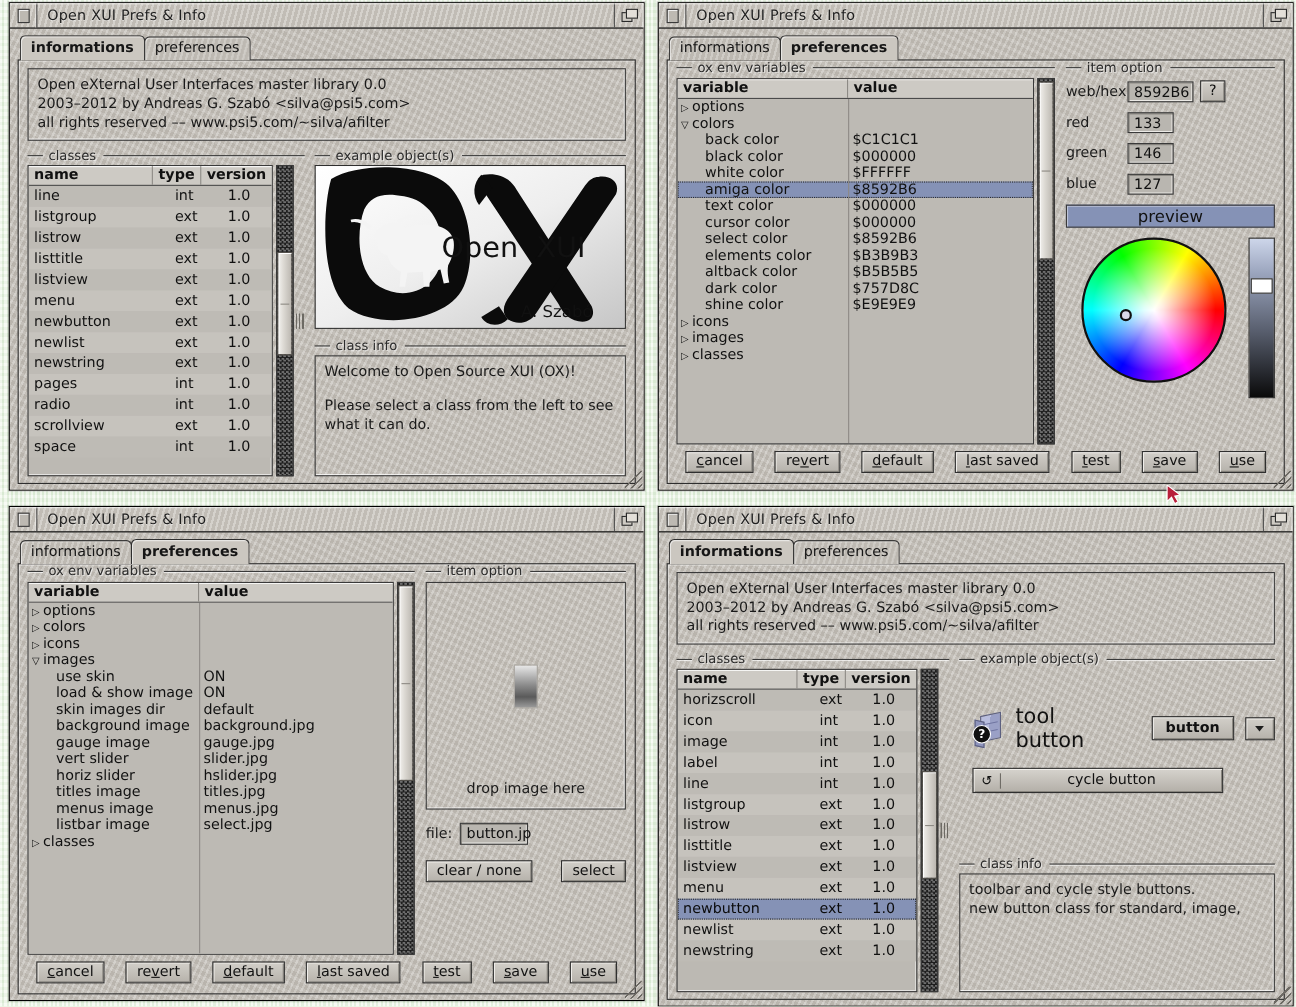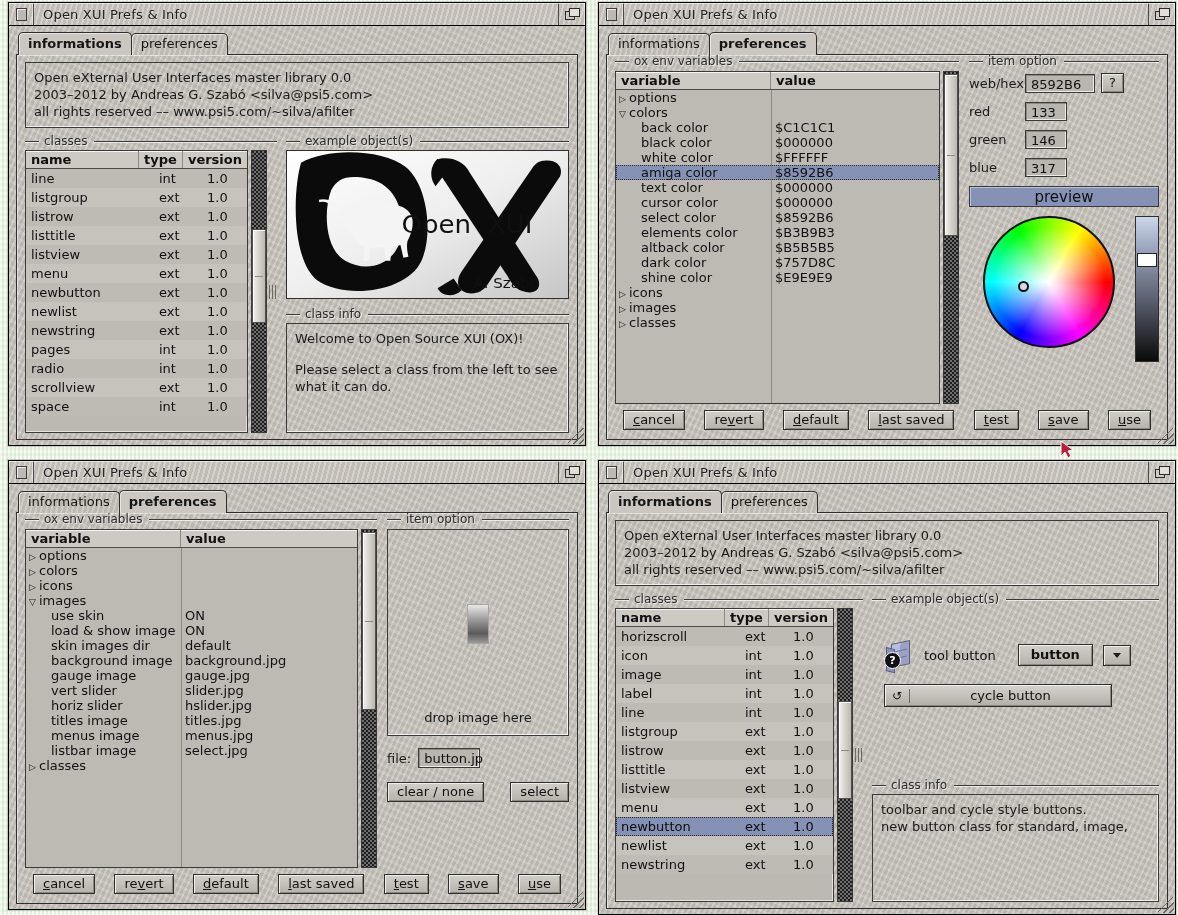--- a/index.html
+++ b/index.html
@@ -570,34 +570,34 @@
 
           <div style="width:190px;position:relative;display:flex;flex-direction:column;">
             <div class="group-title">
               <span class="dash"></span>
                 <span class="txt">item option</span>
                 <span class="rule"></span>
             </div>
             <div style="margin-top:11px;">
               <div class="opt-row">
                 <div class="opt-label">web/hex</div>
-                <div class="field" style="width:70px;height:19px;line-height:17px;">8592B6</div>
+                <div class="field" style="width:60px;height:19px;line-height:17px;">8592B6</div>
                 <div class="btn" style="margin-left:6px;padding:1px 7px 2px 7px;">?</div>
               </div>
               <div class="opt-row">
                 <div class="opt-label">red</div>
                 <div class="field" style="width:42px;height:19px;line-height:17px;">133</div>
               </div>
               <div class="opt-row">
                 <div class="opt-label">green</div>
                 <div class="field" style="width:42px;height:19px;line-height:17px;">146</div>
               </div>
               <div class="opt-row">
                 <div class="opt-label">blue</div>
-                <div class="field" style="width:42px;height:19px;line-height:17px;">317</div>
+                <div class="field" style="width:42px;height:19px;line-height:17px;">127</div>
               </div>
               <div class="preview-bar">preview</div>
               <div class="wheel-area">
                 <div style="flex:1;display:flex;justify-content:center;">
                   <div class="wheel">
                     <div class="marker"></div>
                   </div>
                 </div>
                 <div class="lightbar">
                   <div class="knob"></div>
@@ -890,21 +890,21 @@
               </div>
               <div style="margin-top:40px;padding-left:12px;">
                 <div class="ex-row">
                   <div class="toolicon">
                     <span class="cabinet">
                         <i style="top:7px"></i>
                         <i style="top:14px"></i>
                       </span>
                     <span class="badge-q">?</span>
                   </div>
-                  <span style="font-size:13px;color:#111;">tool button</span>
+                  <span style="font-size:19px;color:#111;">tool button</span>
                   <div class="btn btn-bold" style="margin-left:12px;padding:2px 12px 3px 12px;">button</div>
                   <div class="dropbtn">
                       <span class="caret"></span>
                     </div>
                 </div>
                 <div class="cycle-btn" style="margin-top:14px;width:226px;">
                   <span class="cyc">↺</span>
                   <span class="lbl">cycle button</span>
                 </div>
               </div>

